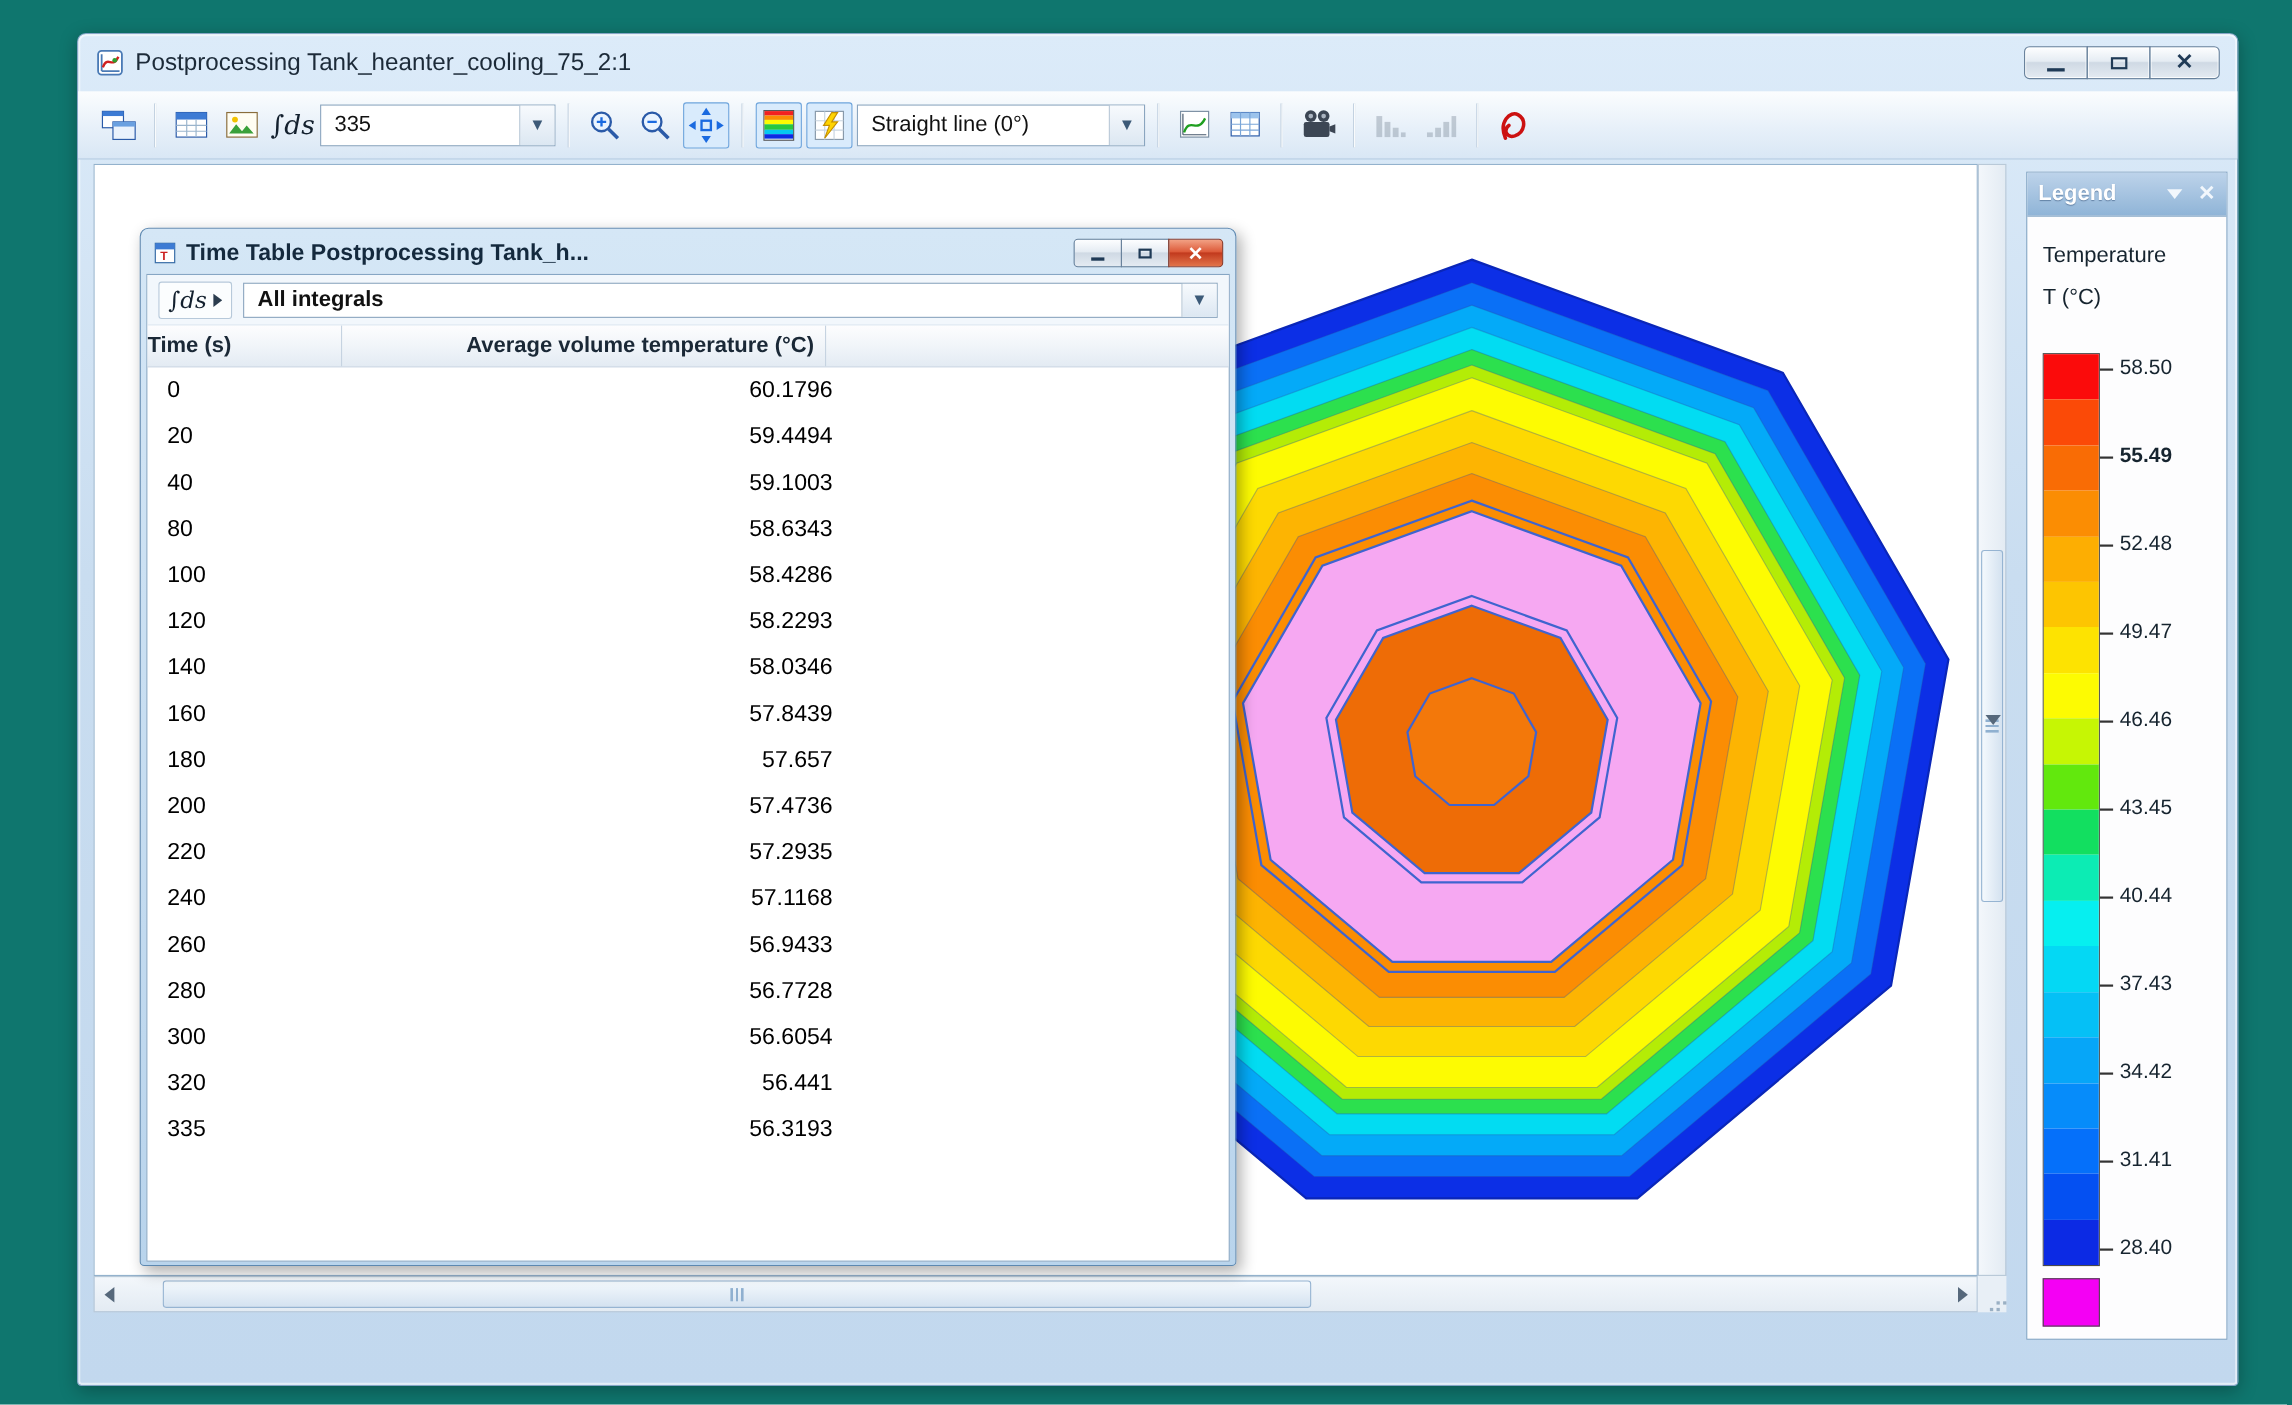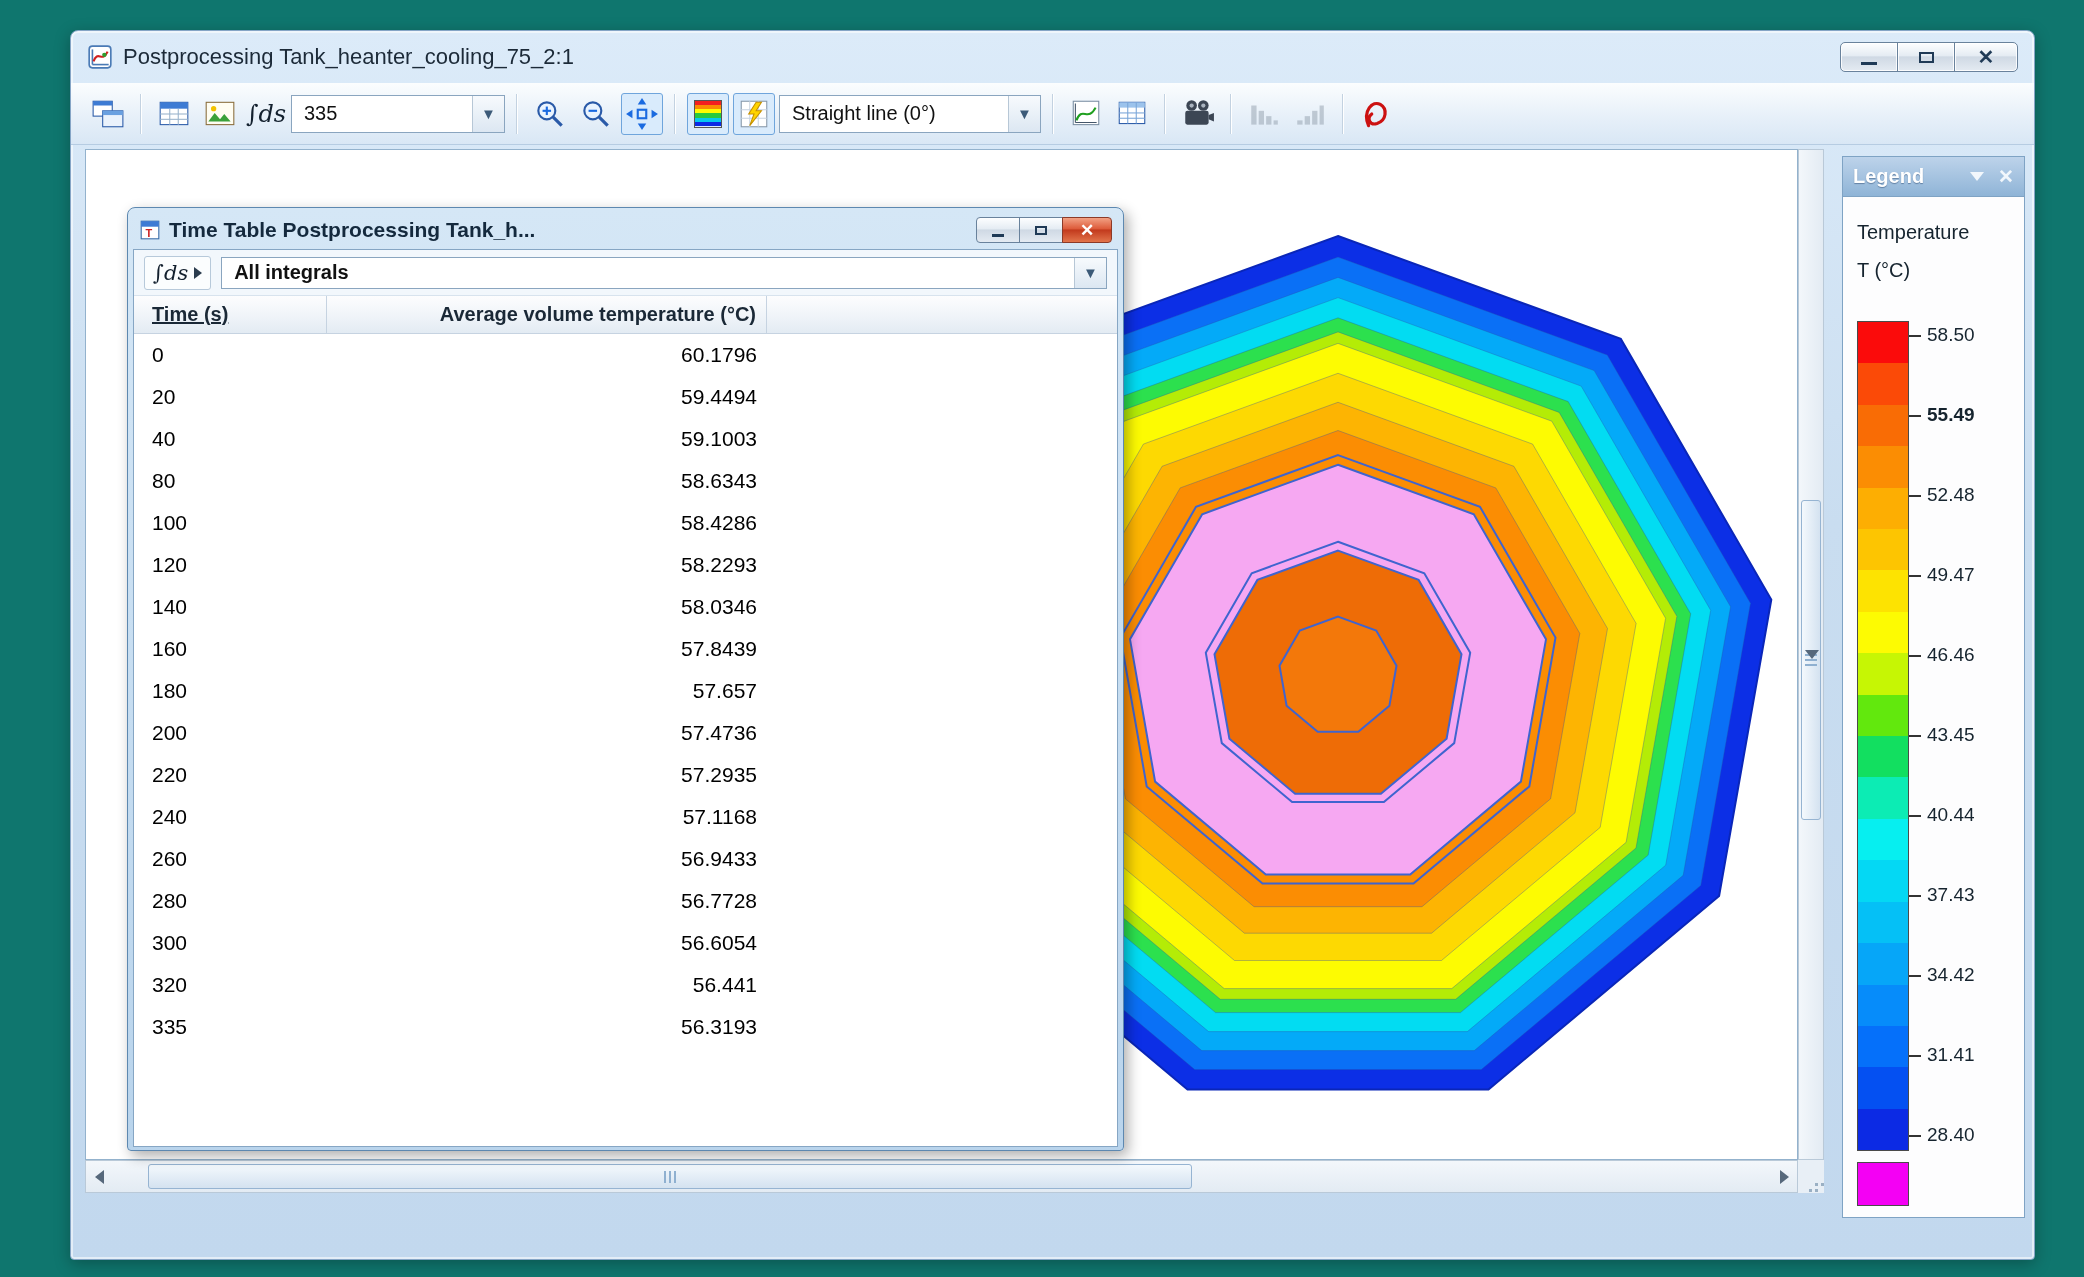--- a/index.html
+++ b/index.html
@@ -85,21 +85,21 @@
   .ttbtn.close .g-close { color:#ffffff; font-size:17px; }
   .tt-content { position:relative; height:898px; background:#ffffff; border:1px solid #86a6c4; overflow:hidden; }
   .tt-toolbar { height:46px; display:flex; align-items:center; padding:0 10px; background:#f2f7fc; border-bottom:1px solid #d8e3ee; }
   .tt-int-btn { display:flex; align-items:center; gap:6px; height:34px; padding:0 8px; border:1px solid #b7c9da; border-radius:3px; background:#fbfdfe; }
   .tt-int-btn .integral-label { font-size:21px; }
   .tt-int-arrow { width:0;height:0;border-top:6px solid transparent;border-bottom:6px solid transparent;border-left:8px solid #2b3c4e; }
   .tt-combo { flex:1; margin-left:10px; height:32px; }
   .tt-combo .val { font-weight:700; font-size:20px; }
   .tt-header { height:38px; display:flex; align-items:center; font-size:20px; font-weight:600; color:#1a2836;
                background:linear-gradient(#fdfdfe,#eef3f8 60%,#e3ebf3); border-bottom:1px solid #c6d3e1; }
-  .tt-h1 { width:193px; padding-left:18px; border-right:1px solid #c6d3e1; height:100%; display:flex; align-items:center;text-decoration:underline; }
+  .tt-h1 { width:177px; border-right:1px solid #c6d3e1; height:100%; display:flex; align-items:center; }
   .tt-h2 { width:440px; padding-right:10px; border-right:1px solid #c6d3e1; height:100%;
            display:flex; align-items:center; justify-content:flex-end; }
   .tt-rows { font-size:21px; color:#000; }
   .tt-row { display:flex; height:42px; align-items:center; }
   .tt-c1 { width:193px; padding-left:18px; }
   .tt-c2 { width:440px; text-align:right; padding-right:10px; }
 
   
   #legend { position:absolute; left:1771px; top:125px; width:183px; height:1062px;
             border:1px solid #7fa3c4; background:#fdfdfe; }

